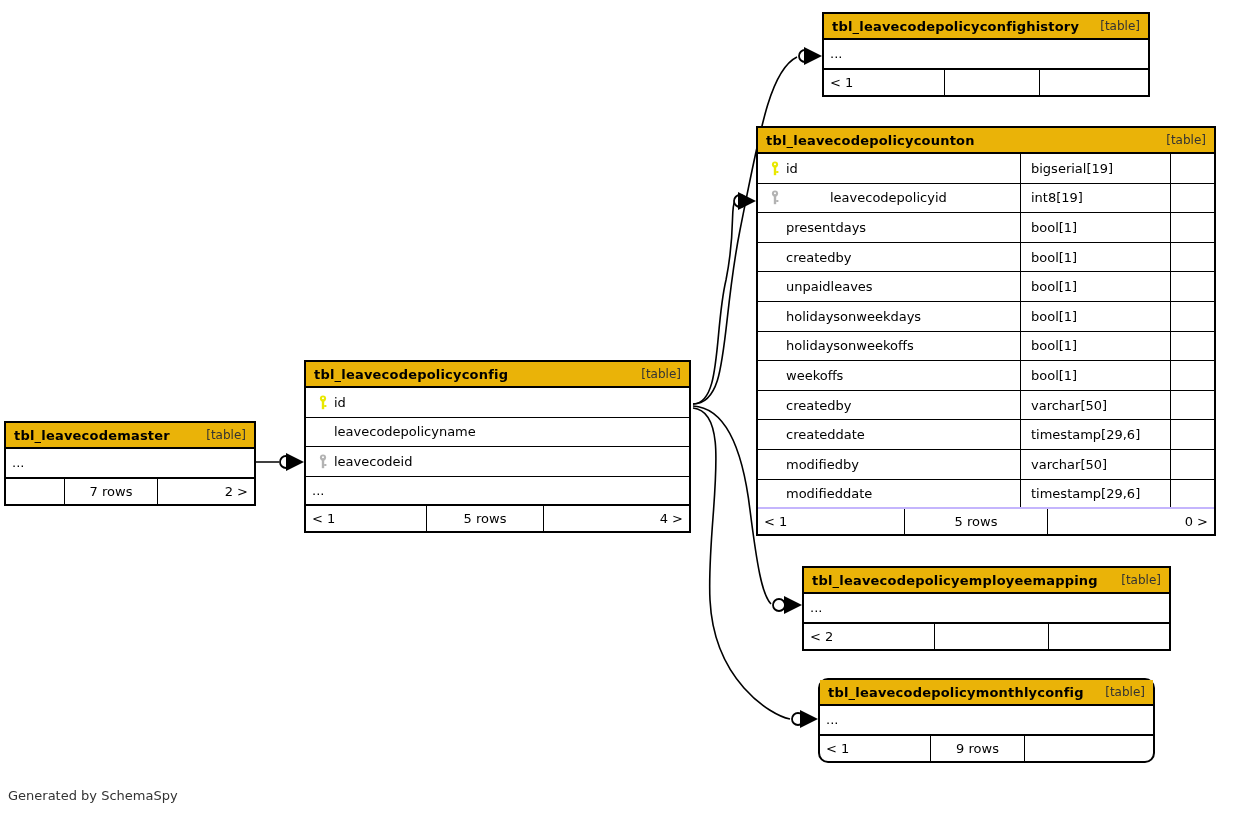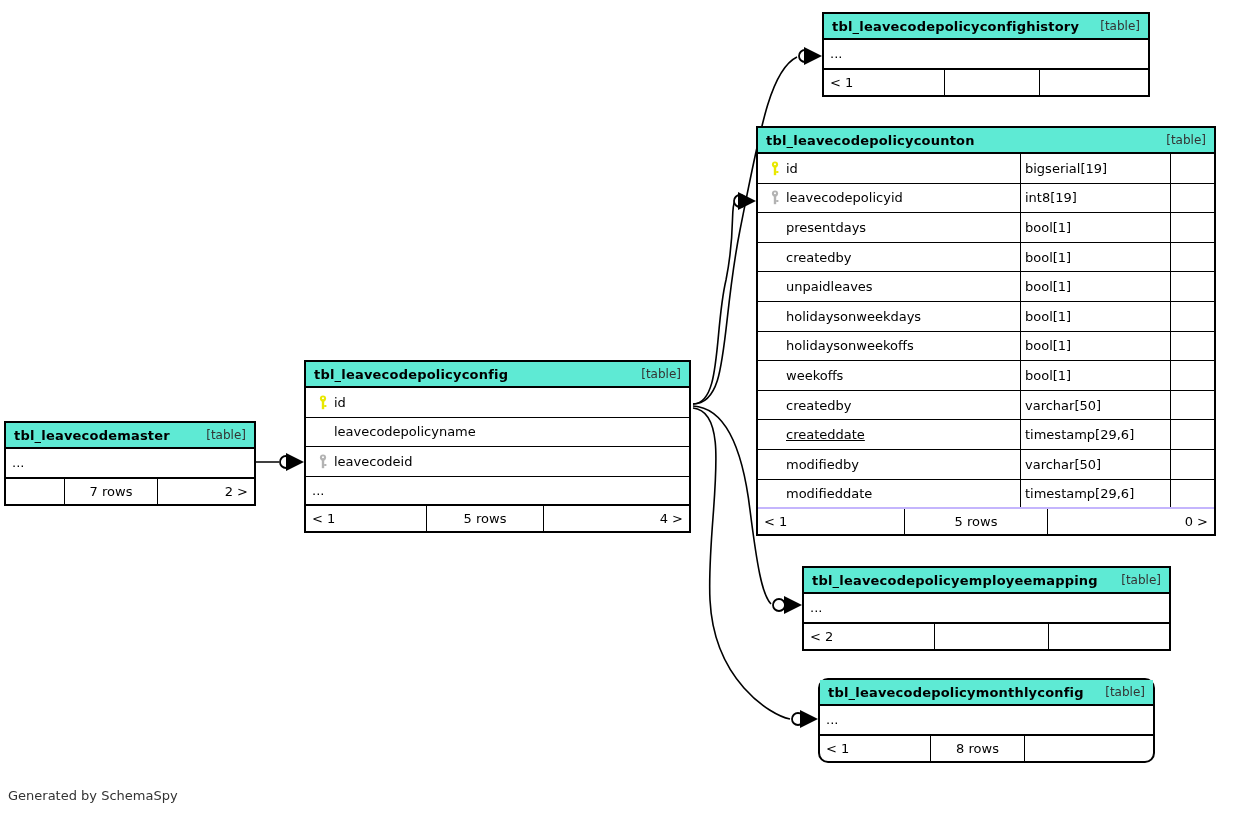--- a/index.html
+++ b/index.html
@@ -32,21 +32,21 @@
   }
   .table-node {
     position: absolute;
     box-sizing: border-box;
     background: #ffffff;
     border: 2px solid #000000;
     z-index: 2;
   }
   .tbl-header {
     box-sizing: border-box;
-    background: #5eead4;
+    background: #eab308;
     border-bottom: 2px solid #000000;
     height: 26px;
     display: flex;
     align-items: center;
     padding: 0 8px;
     white-space: nowrap;
   }
   .tbl-title {
     font-weight: bold;
     font-size: 13px;
@@ -86,21 +86,21 @@
     overflow: hidden;
   }
   .col-type {
     box-sizing: border-box;
     display: flex;
     align-items: center;
     height: 100%;
     font-size: 13px;
     color: #000000;
     border-left: 1px solid #000000;
-    padding-left: 4px;
+    padding-left: 10px;
     white-space: nowrap;
     overflow: hidden;
   }
   .col-extra {
     box-sizing: border-box;
     height: 100%;
     border-left: 1px solid #000000;
     flex: 1 1 auto;
   }
   .keyslot {
@@ -211,21 +211,21 @@
                   <rect x="7.2" y="10.0" width="2.2" height="2.0" fill="#e8e800"></rect>
                   <circle cx="6" cy="3.3" r="1.05" fill="#ffffff"></circle>
                 </svg>
               </span>
               <span>id</span>
             </div>
             <div class="col-type" style="width: 150px; flex: 0 0 150px;">bigserial[19]</div>
             <div class="col-extra"></div>
           </div>
           <div class="col-row">
-            <div class="col-name" style="width: 262px; flex: 0 0 262px;">
+            <div class="col-name" style="width: 262px; flex: 0 0 262px; gap: 44px;">
               <span class="keyslot">
                 <svg class="keyicon" width="12" height="15" viewBox="0 0 12 15">
                   <circle cx="6" cy="3.6" r="3.1" fill="#b3b3b3"></circle>
                   <rect x="4.8" y="5.6" width="2.4" height="8.6" fill="#b3b3b3"></rect>
                   <rect x="7.2" y="10.0" width="2.2" height="2.0" fill="#b3b3b3"></rect>
                   <circle cx="6" cy="3.3" r="1.05" fill="#ffffff"></circle>
                 </svg>
               </span>
               <span>leavecodepolicyid</span>
             </div>
@@ -282,21 +282,21 @@
           </div>
           <div class="col-row">
             <div class="col-name" style="width: 262px; flex: 0 0 262px;">
               <span class="keyslot"></span>
               <span>createdby</span>
             </div>
             <div class="col-type" style="width: 150px; flex: 0 0 150px;">varchar[50]</div>
             <div class="col-extra"></div>
           </div>
           <div class="col-row">
-            <div class="col-name" style="width: 262px; flex: 0 0 262px; text-decoration: underline;">
+            <div class="col-name" style="width: 262px; flex: 0 0 262px;">
               <span class="keyslot"></span>
               <span>createddate</span>
             </div>
             <div class="col-type" style="width: 150px; flex: 0 0 150px;">timestamp[29,6]</div>
             <div class="col-extra"></div>
           </div>
           <div class="col-row">
             <div class="col-name" style="width: 262px; flex: 0 0 262px;">
               <span class="keyslot"></span>
               <span>modifiedby</span>
@@ -396,20 +396,20 @@
       <div class="table-node" style="left: 818px; top: 678px; width: 337px; border-radius: 10px;">
         <div class="tbl-header">
           <div class="tbl-title">tbl_leavecodepolicymonthlyconfig</div>
           <div class="tbl-tag">[table]</div>
         </div>
         <div class="cols">
           <div class="ellipsis-row">...</div>
         </div>
         <div class="footer-row">
           <div class="fcell left" style="flex: 0 0 110px;">&lt; 1</div>
-          <div class="fcell mid" style="flex: 1 1 auto;">8 rows</div>
+          <div class="fcell mid" style="flex: 1 1 auto;">9 rows</div>
           <div class="fcell right" style="flex: 0 0 128px;"></div>
         </div>
       </div>
     </div>
 
   <div class="credit">Generated by SchemaSpy</div>
 </div>
 
 </body></html>

